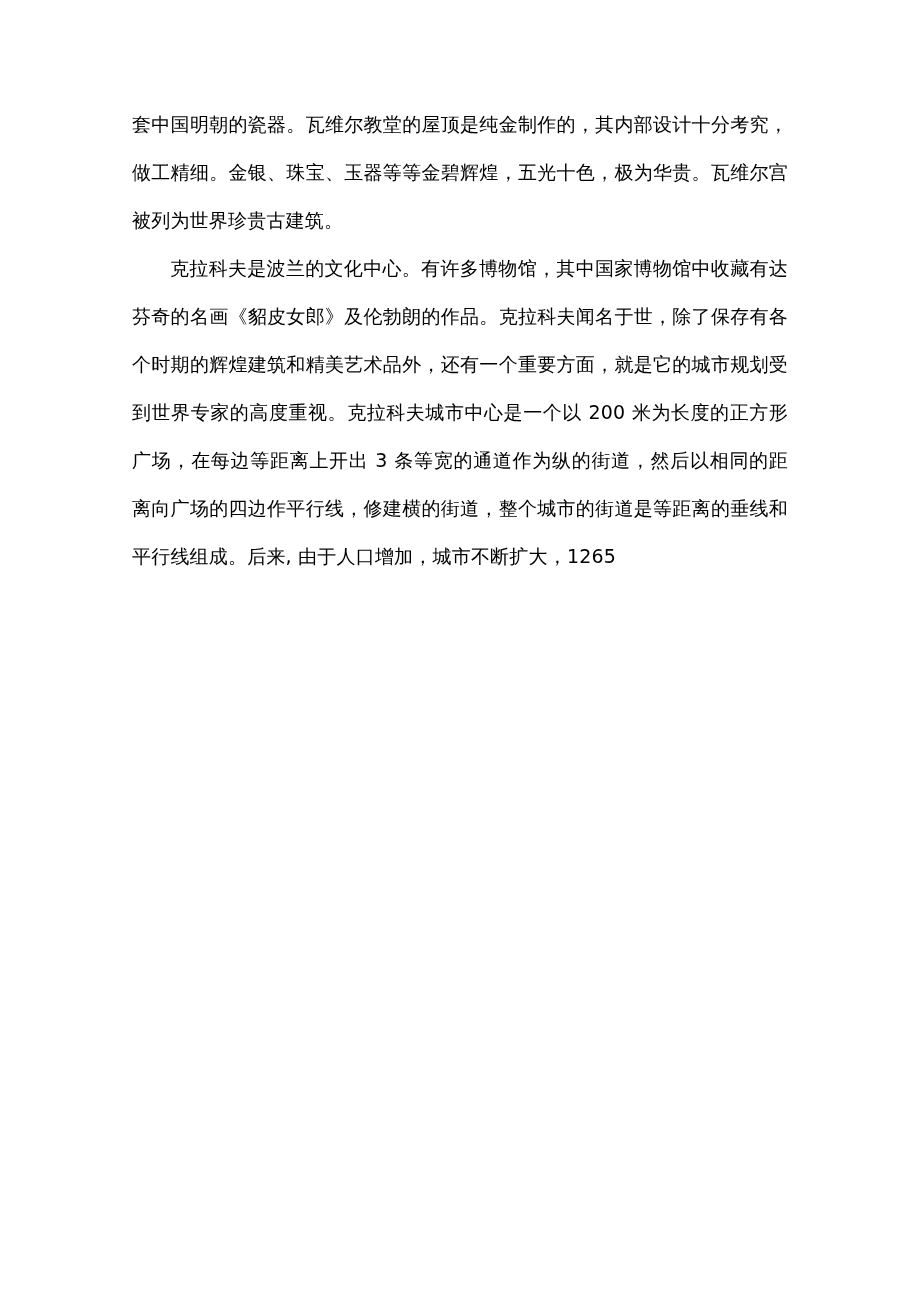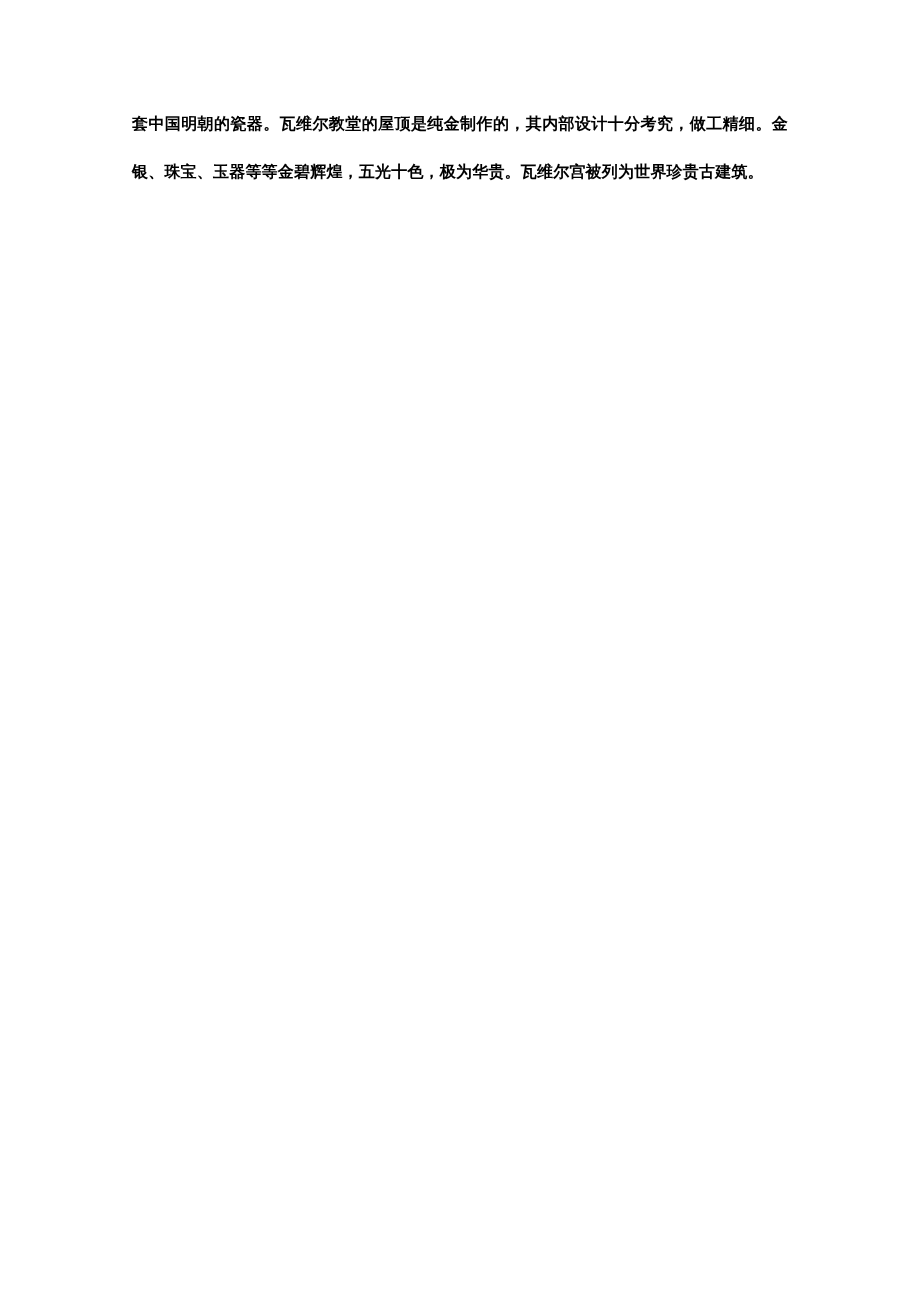--- a/index.html
+++ b/index.html
@@ -19,36 +19,36 @@
     width: 920px;
     height: 1301px;
     background: #ffffff;
     box-sizing: border-box;
     padding: 100px 132px 0 132px;
   }
   .doc-body {
     width: 656px;
   }
   .para {
-    font-size: 16px;
+    font-size: 19px;
     line-height: 48px;
     text-align: justify;
     text-justify: inter-ideograph;
     margin: 0 0 0 0;
     letter-spacing: 0.2px;
     word-break: break-all;
-    font-weight: bold;
   }
   .para.indent {
     text-indent: 2em;
   }
   .para + .para {
     margin-top: 0;
   }
 </style>
 </head>
 <body>
 
 <div id="page">
   <div class="doc-body">
     <p class="para">套中国明朝的瓷器。瓦维尔教堂的屋顶是纯金制作的，其内部设计十分考究，做工精细。金银、珠宝、玉器等等金碧辉煌，五光十色，极为华贵。瓦维尔宫被列为世界珍贵古建筑。</p>
+    <p class="para indent">克拉科夫是波兰的文化中心。有许多博物馆，其中国家博物馆中收藏有达芬奇的名画《貂皮女郎》及伦勃朗的作品。克拉科夫闻名于世，除了保存有各个时期的辉煌建筑和精美艺术品外，还有一个重要方面，就是它的城市规划受到世界专家的高度重视。克拉科夫城市中心是一个以 200 米为长度的正方形广场，在每边等距离上开出 3 条等宽的通道作为纵的街道，然后以相同的距离向广场的四边作平行线，修建横的街道，整个城市的街道是等距离的垂线和平行线组成。后来, 由于人口增加，城市不断扩大，1265</p>
   </div>
 </div>
 
 </body></html>

